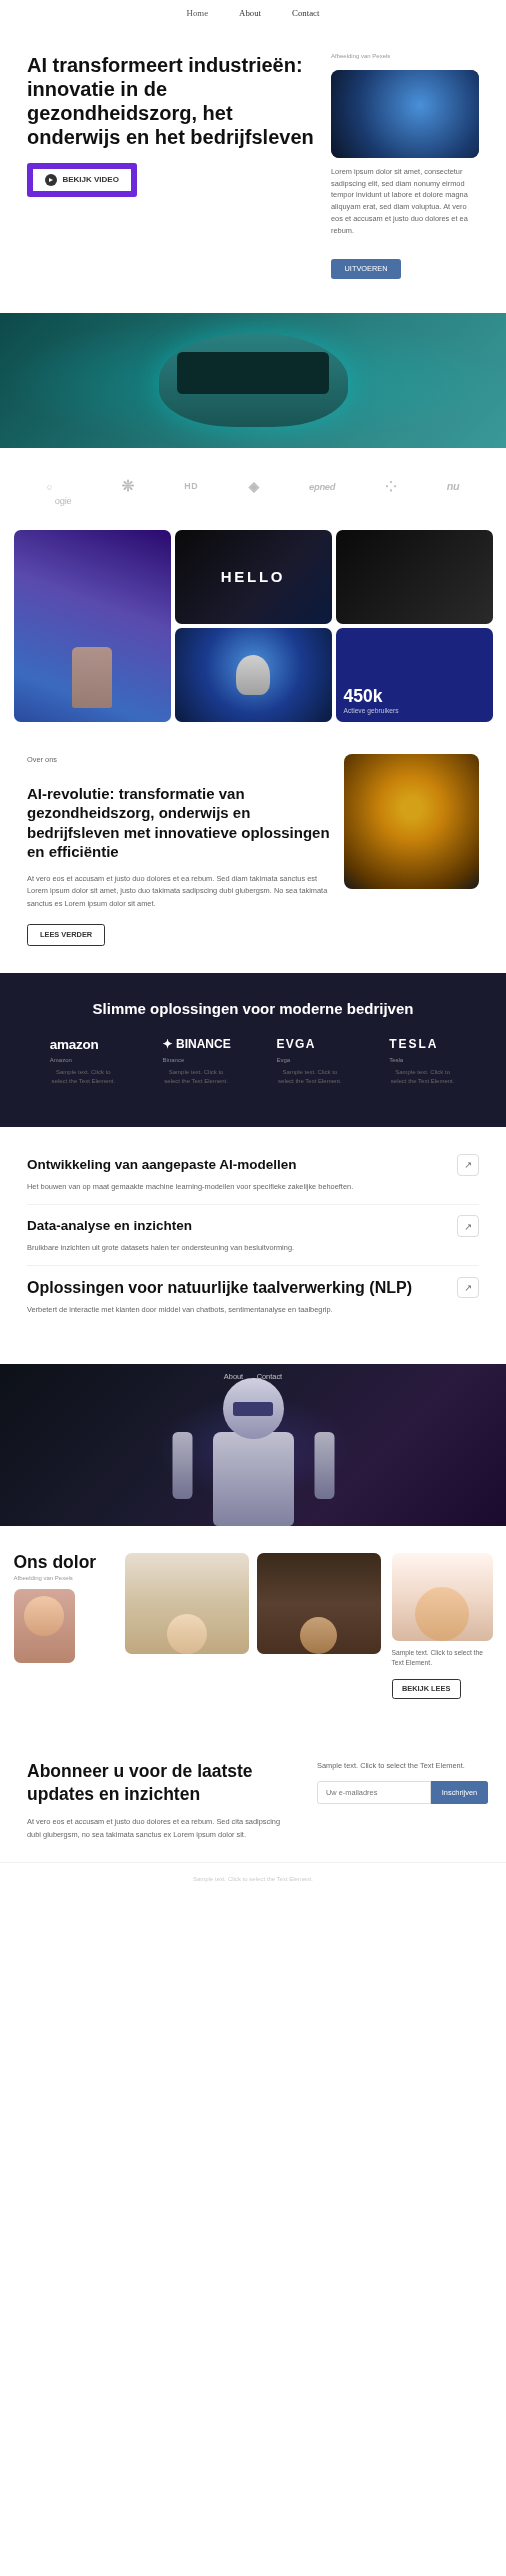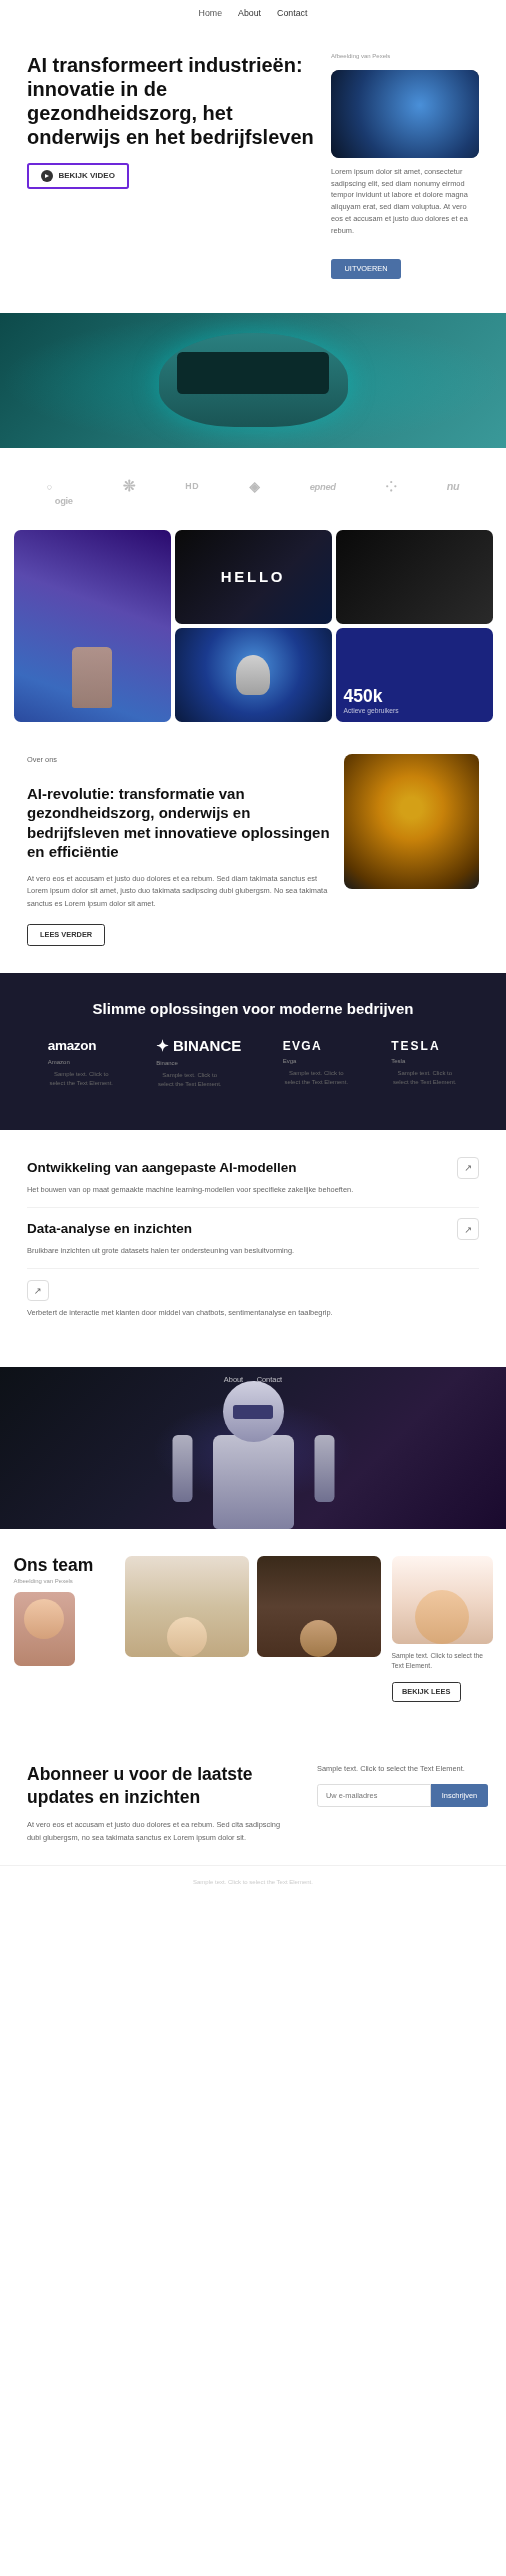--- a/index.html
+++ b/index.html
@@ -1,37 +1,37 @@
 <!DOCTYPE html>
 <html style="font-size:10.8px"><head>
   <meta charset="utf-8">
   <style>
     * { margin: 0; padding: 0; box-sizing: border-box; }
     body { font-family: 'Arial', sans-serif; width: 506px; background: #fff; overflow-x: hidden; }
 
     
     nav {
       display: flex; align-items: center; justify-content: center;
-      gap: 16px; padding: 8px 27px; background: #fff;
-      position: relative; z-index: 10;
+      gap: 31px; padding: 8px 27px; background: #fff;
+      position: relative; z-index: 10; font-family: Liberation Serif, serif;
     }
     nav a { font-size: 8.8px; color: #333; text-decoration: none; }
     nav a.active { color: #555; }
 
     
     .hero {
       display: flex; align-items: flex-start; gap: 16px;
       padding: 27px 27px 34px;
       background: #fff;
     }
     .hero-left { flex: 1; }
     .hero-left h1 { font-size: 20px; font-weight: 800; line-height: 1.2; color: #111; margin-bottom: 13.5px; }
     .hero-btn {
       display: inline-flex; align-items: center; gap: 5.4px;
-      border: 2px solid #6d28d9; border-radius: 2.7px;
+      border: 6px solid #6d28d9; border-radius: 2.7px;
       padding: 5.4px 12px; font-size: 8px; font-weight: 600;
       color: #333; cursor: pointer; background: transparent; margin-bottom: 10.8px;
     }
     .hero-btn .play-icon {
       width: 12px; height: 12px; border-radius: 50%;
       background: #333; display: flex; align-items: center; justify-content: center;
     }
     .hero-btn .play-icon::after {
       content: ''; border: 2.7px solid transparent;
       border-left: 4px solid #fff; margin-left: 1.3px;
@@ -122,21 +122,21 @@
       text-align: center;
     }
     .dark-section h2 { font-size: 15px; font-weight: 800; color: #fff; margin-bottom: 20px; }
     .brand-logos {
       display: flex; align-items: center; justify-content: space-around;
       margin-bottom: 13.5px;
     }
     .brand-logo { display: flex; flex-direction: column; align-items: flex-start; gap: 5.4px; }
     .brand-name { font-size: 12px; font-weight: 800; color: #fff; letter-spacing: -0.3px; }
     .brand-name.amazon { font-size: 13.5px; }
-    .brand-name.binance { font-size: 15px; letter-spacing: 0; }
+    .brand-name.binance { font-size: 12px; letter-spacing: 0; }
     .brand-name.evga { font-size: 12px; letter-spacing: 1.3px; }
     .brand-name.tesla { font-size: 12px; letter-spacing: 2px; }
     .brand-subtitle { font-size: 6px; color: #888; }
     .brand-desc { font-size: 6px; color: #666; max-width: 67px; line-height: 1.5; }
 
     
     .ai-services { padding: 27px 27px; background: #fff; }
     .service-item {
       margin-bottom: 10.8px; border-bottom: 0.7px solid #f0f0f0; padding-bottom: 10.8px;
     }
@@ -241,21 +241,21 @@
 
 <div class="vr-banner">
   <div class="vr-banner-inner">
     <div class="vr-headset"></div>
   </div>
 </div>
 
 <div class="logos-strip">
   <div class="logo-item">
     <span class="logo-icon">○</span>
-    <span style="font-size:9.4px;color:#bbb;font-weight:700;margin-top:28px;">ogie</span>
+    <span style="font-size:9.4px;color:#bbb;font-weight:400;margin-top:28px;">ogie</span>
   </div>
   <div class="logo-item">
     <span class="logo-icon" style="font-size:15px;">❊</span>
   </div>
   <div class="logo-item">
     <span style="font-size:8.8px;color:#bbb;font-weight:700;letter-spacing:0.7px;">HD</span>
   </div>
   <div class="logo-item">
     <span class="logo-icon" style="font-size:13.5px;">◈</span>
   </div>
@@ -353,20 +353,21 @@
   <div class="service-item">
     <div class="service-header">
       <h2 class="service-title">Data-analyse en inzichten</h2>
       <div class="service-arrow">↗</div>
     </div>
     <p class="service-desc">Bruikbare inzichten uit grote datasets halen ter ondersteuning van besluitvorming.</p>
   </div>
 
   <div class="service-item">
     <div class="service-header">
+      <h2 class="service-title large">Oplossingen voor natuurlijke taalverwerking (NLP)</h2>
       <div class="service-arrow">↗</div>
     </div>
     <p class="service-desc">Verbetert de interactie met klanten door middel van chatbots, sentimentanalyse en taalbegrip.</p>
   </div>
 </section>
 
 <div class="robot-section">
   <div class="robot-glow"></div>
   <div class="nav-on-img">
     <a style="color:rgba(255,255,255,0.7);font-size:7.4px;text-decoration:none;">About</a>
@@ -383,21 +384,21 @@
 
     <div style="position:absolute;bottom:27px;left:-13.5px;width:20px;height:67px;background:linear-gradient(180deg,#b0b0c0 0%,#707090 100%);border-radius:5.4px;"></div>
     <div style="position:absolute;bottom:27px;right:-13.5px;width:20px;height:67px;background:linear-gradient(180deg,#b0b0c0 0%,#707090 100%);border-radius:5.4px;"></div>
   </div>
 </div>
 
 <section style="padding:27px 13.5px;background:#fff;">
   <div style="display:flex;gap:10.8px;align-items:flex-start;">
 
     <div style="width:101px;flex-shrink:0;">
-      <div style="font-size:17.5px;font-weight:900;color:#111;margin-bottom:2.7px;line-height:1.1;">Ons team</div>
+      <div style="font-size:17.5px;font-weight:900;color:#111;margin-bottom:2.7px;line-height:1.1;">Ons dolor</div>
       <div style="font-size:6px;color:#999;margin-bottom:8px;">Afbeelding van Pexels</div>
       <div style="width:61px;height:74px;border-radius:6.7px;overflow:hidden;background:linear-gradient(180deg,#d4a89a 0%,#b8856e 100%);">
 
         <div style="width:100%;height:60%;background:linear-gradient(180deg,#f0c8a8 0%,#d4a07a 100%);border-radius:50% 50% 0 0;margin-top:6.7px;margin-left:10px;width:40px;height:40px;border-radius:50%;"></div>
       </div>
     </div>
 
     <div style="display:flex;gap:8px;flex:1;">
 
       <div style="flex:1;display:flex;flex-direction:column;">

